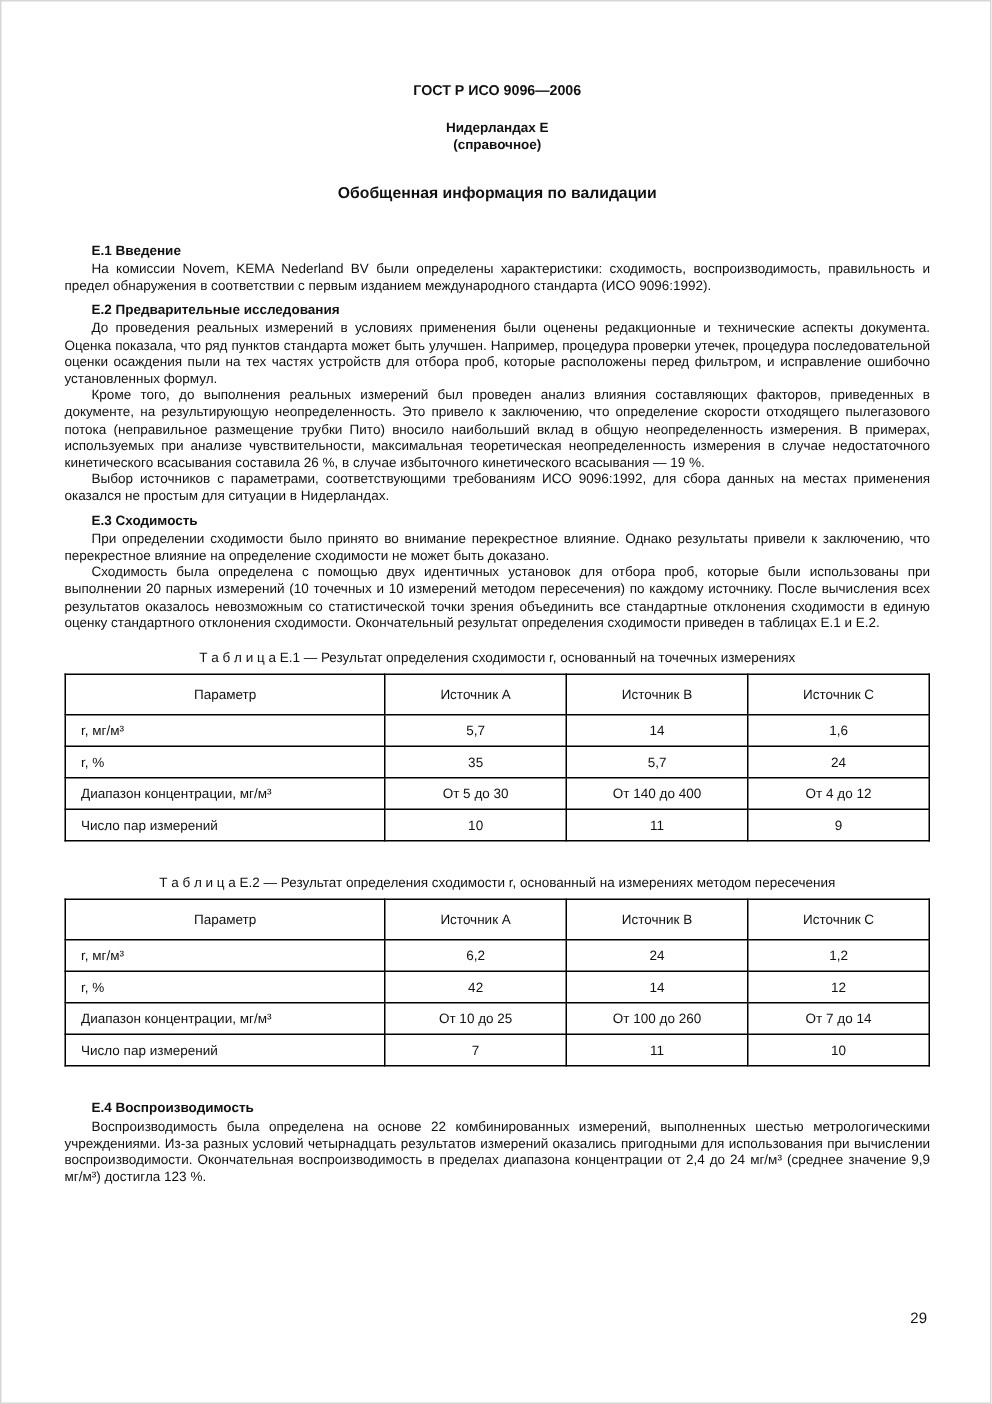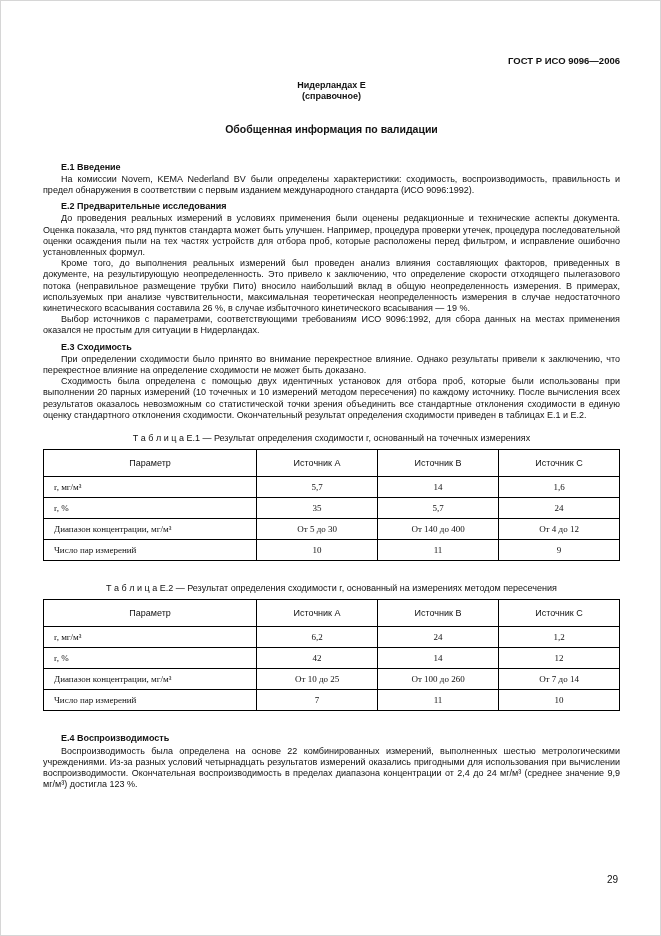--- a/index.html
+++ b/index.html
@@ -11,21 +11,21 @@
     margin: 0 auto;
     background: #ffffff;
     border: 1px solid #d6d6d6;
     padding: 54px 40px 0 42px;
     color: #111111;
     font-size: 9px;
     line-height: 11.2px;
     overflow: hidden;
   }
   .doc-header {
-    text-align: right;
+    text-align: center;
     font-weight: bold;
     font-size: 9.5px;
     margin-bottom: 14px;
   }
   .annex-title, .annex-subtitle {
     text-align: center;
     font-weight: bold;
   }
   .annex-subtitle { margin-bottom: 20px; }
   .main-heading {
@@ -67,21 +67,20 @@
   table.data th {
     font-weight: normal;
     text-align: center;
     height: 27px;
     padding: 2px 4px;
   }
   table.data td {
     height: 21px;
     padding: 2px 6px;
     text-align: center;
-    font-family: Liberation Serif, serif;
   }
   table.data td.param {
     text-align: left;
     padding-left: 10px;
   }
   .page-number {
     position: absolute;
     right: 42px;
     bottom: 50px;
     font-size: 10px;

